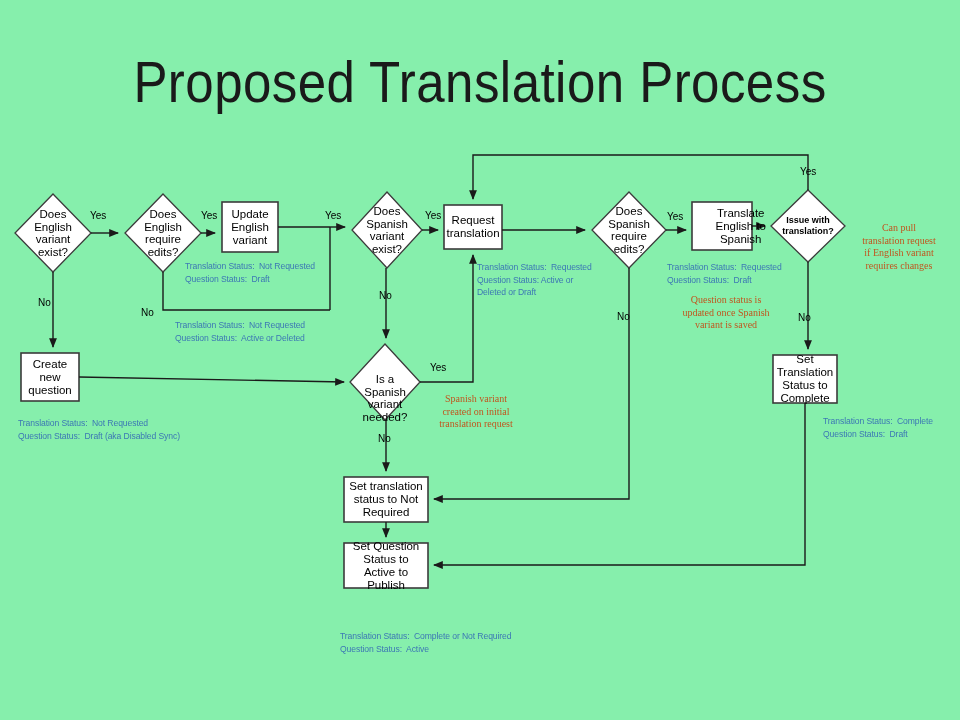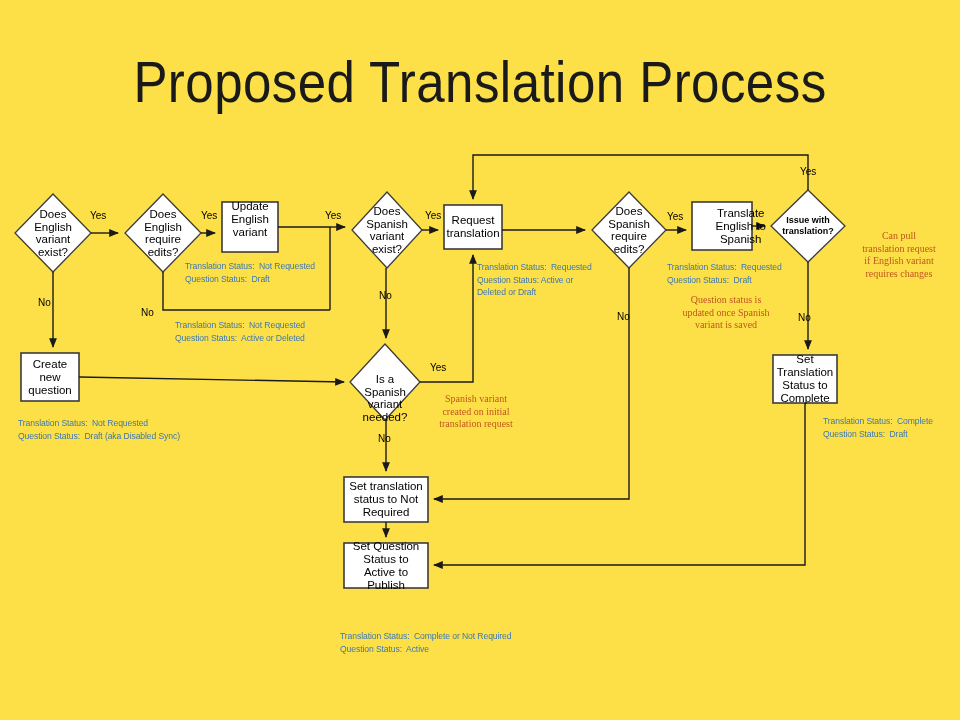--- a/index.html
+++ b/index.html
@@ -11,21 +11,21 @@
     width: 960px;
     height: 720px;
     overflow: hidden;
     font-family: "Liberation Sans", sans-serif;
     position: relative;
   }
   #slide {
     position: relative;
     width: 960px;
     height: 720px;
-    background: #fde047;
+    background: #86efac;
   }
   #page-title {
     position: absolute;
     left: 0;
     top: 48px;
     width: 960px;
     text-align: center;
     font-family: "Liberation Sans", sans-serif;
     font-weight: 300;
     font-size: 58px;
@@ -171,21 +171,21 @@
 English
 variant
 exist?</span>
       </div>
       <div class="node-label diamond-label" style="left: 111px; top: 188px; width: 104px; height: 90px;">
         <span style="white-space: pre;">Does
 English
 require
 edits?</span>
       </div>
-      <div class="node-label box-label" style="left: 208px; top: 188px; width: 84px; height: 62px;">
+      <div class="node-label box-label" style="left: 208px; top: 196px; width: 84px; height: 62px;">
         <span style="white-space: pre;">Update
 English
 variant</span>
       </div>
       <div class="node-label box-label" style="left: 7px; top: 347px; width: 86px; height: 60px;">
         <span style="white-space: pre;">Create
 new
 question</span>
       </div>
       <div class="node-label diamond-label" style="left: 338px; top: 186px; width: 98px; height: 88px;">
@@ -257,21 +257,21 @@
 Question Status:  Draft (aka Disabled Sync)</div>
       <div class="ann-blue" style="left: 477px; top: 261px; color: rgb(60, 120, 180);">Translation Status:  Requested
 Question Status: Active or
 Deleted or Draft</div>
       <div class="ann-blue" style="left: 667px; top: 261px; color: rgb(60, 120, 180);">Translation Status:  Requested
 Question Status:  Draft</div>
       <div class="ann-blue" style="left: 823px; top: 415px; color: rgb(60, 120, 180);">Translation Status:  Complete
 Question Status:  Draft</div>
       <div class="ann-blue" style="left: 340px; top: 602px; color: rgb(60, 120, 180); margin-top: 28px;">Translation Status:  Complete or Not Required
 Question Status:  Active</div>
-      <div class="ann-orange" style="left: 838px; top: 222px; width: 122px; color: rgb(192, 86, 31); margin-top: 8px;">Can pull
+      <div class="ann-orange" style="left: 838px; top: 222px; width: 122px; color: rgb(192, 86, 31);">Can pull
 translation request
 if English variant
 requires changes</div>
       <div class="ann-orange" style="left: 666px; top: 294px; width: 120px; color: rgb(192, 86, 31);">Question status is
 updated once Spanish
 variant is saved</div>
       <div class="ann-orange" style="left: 420px; top: 393px; width: 112px; color: rgb(192, 86, 31);">Spanish variant
 created on initial
 translation request</div>
     </div>

